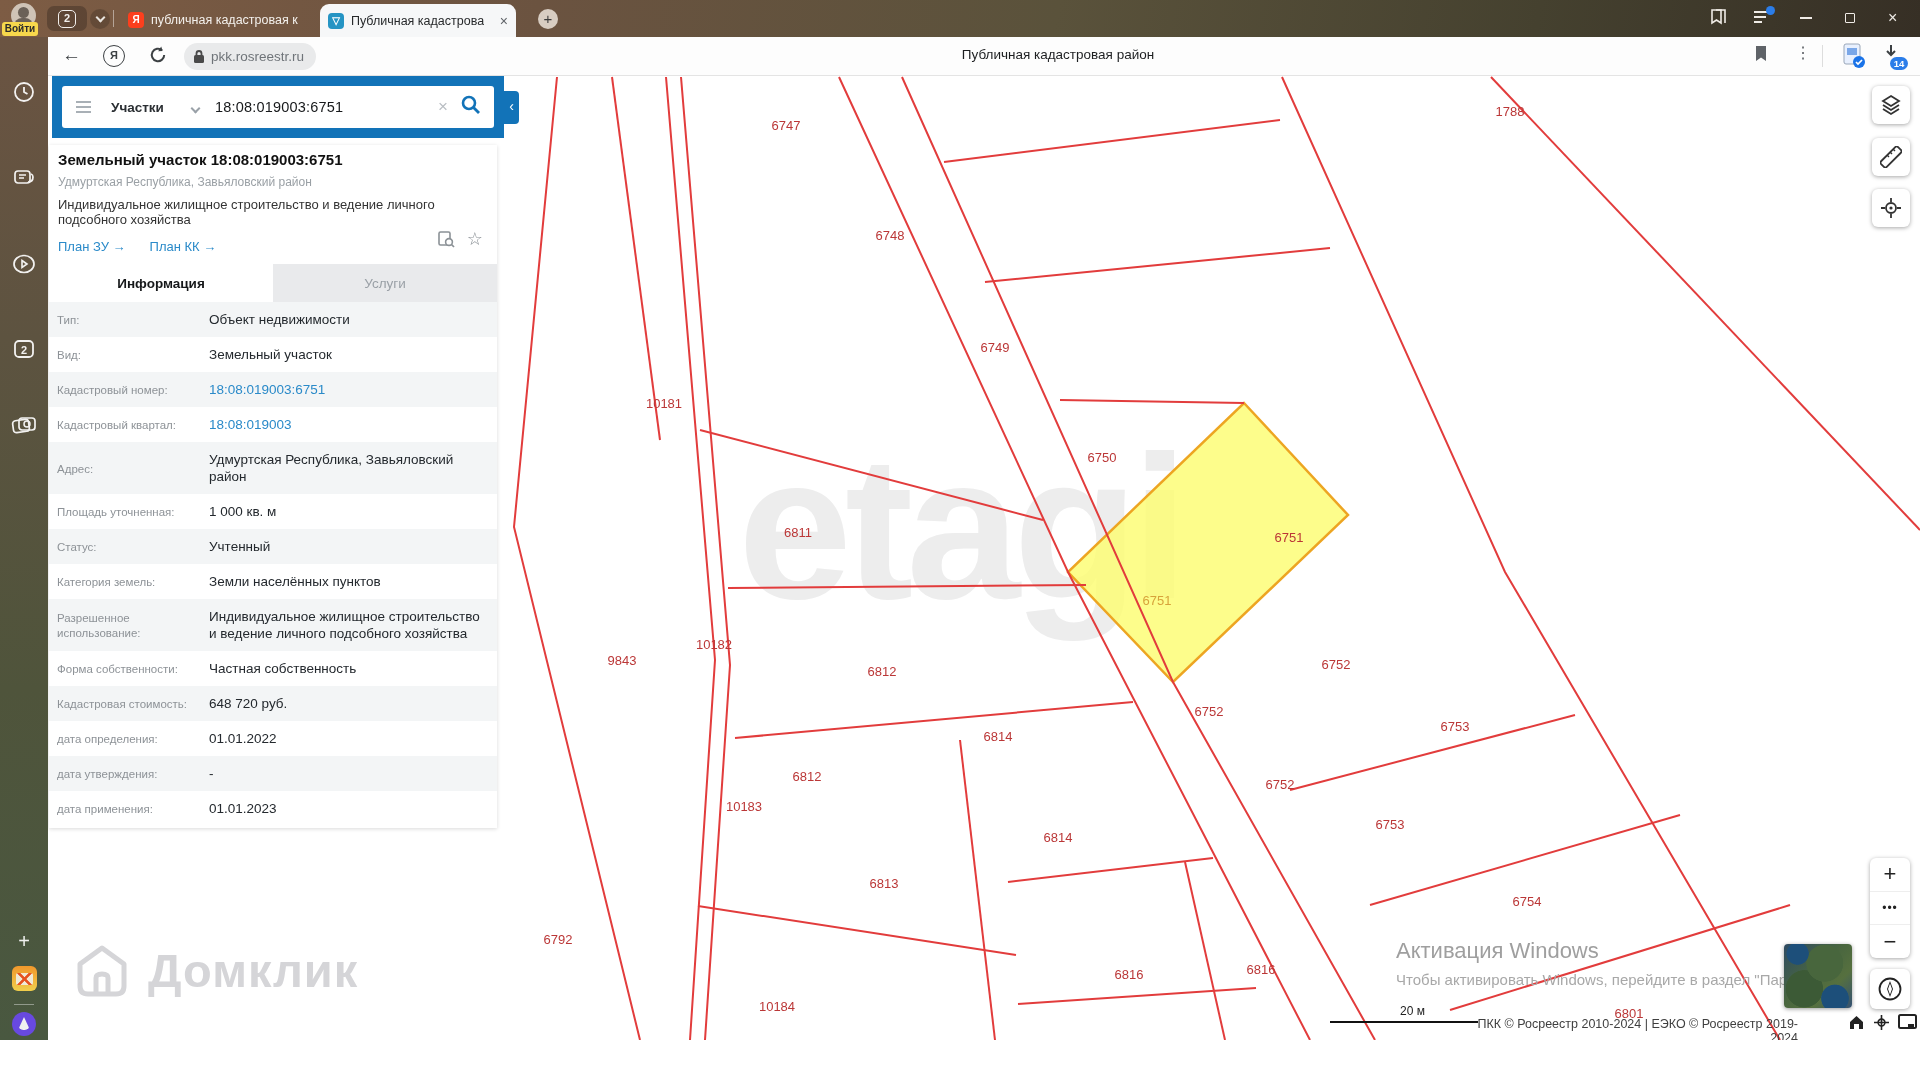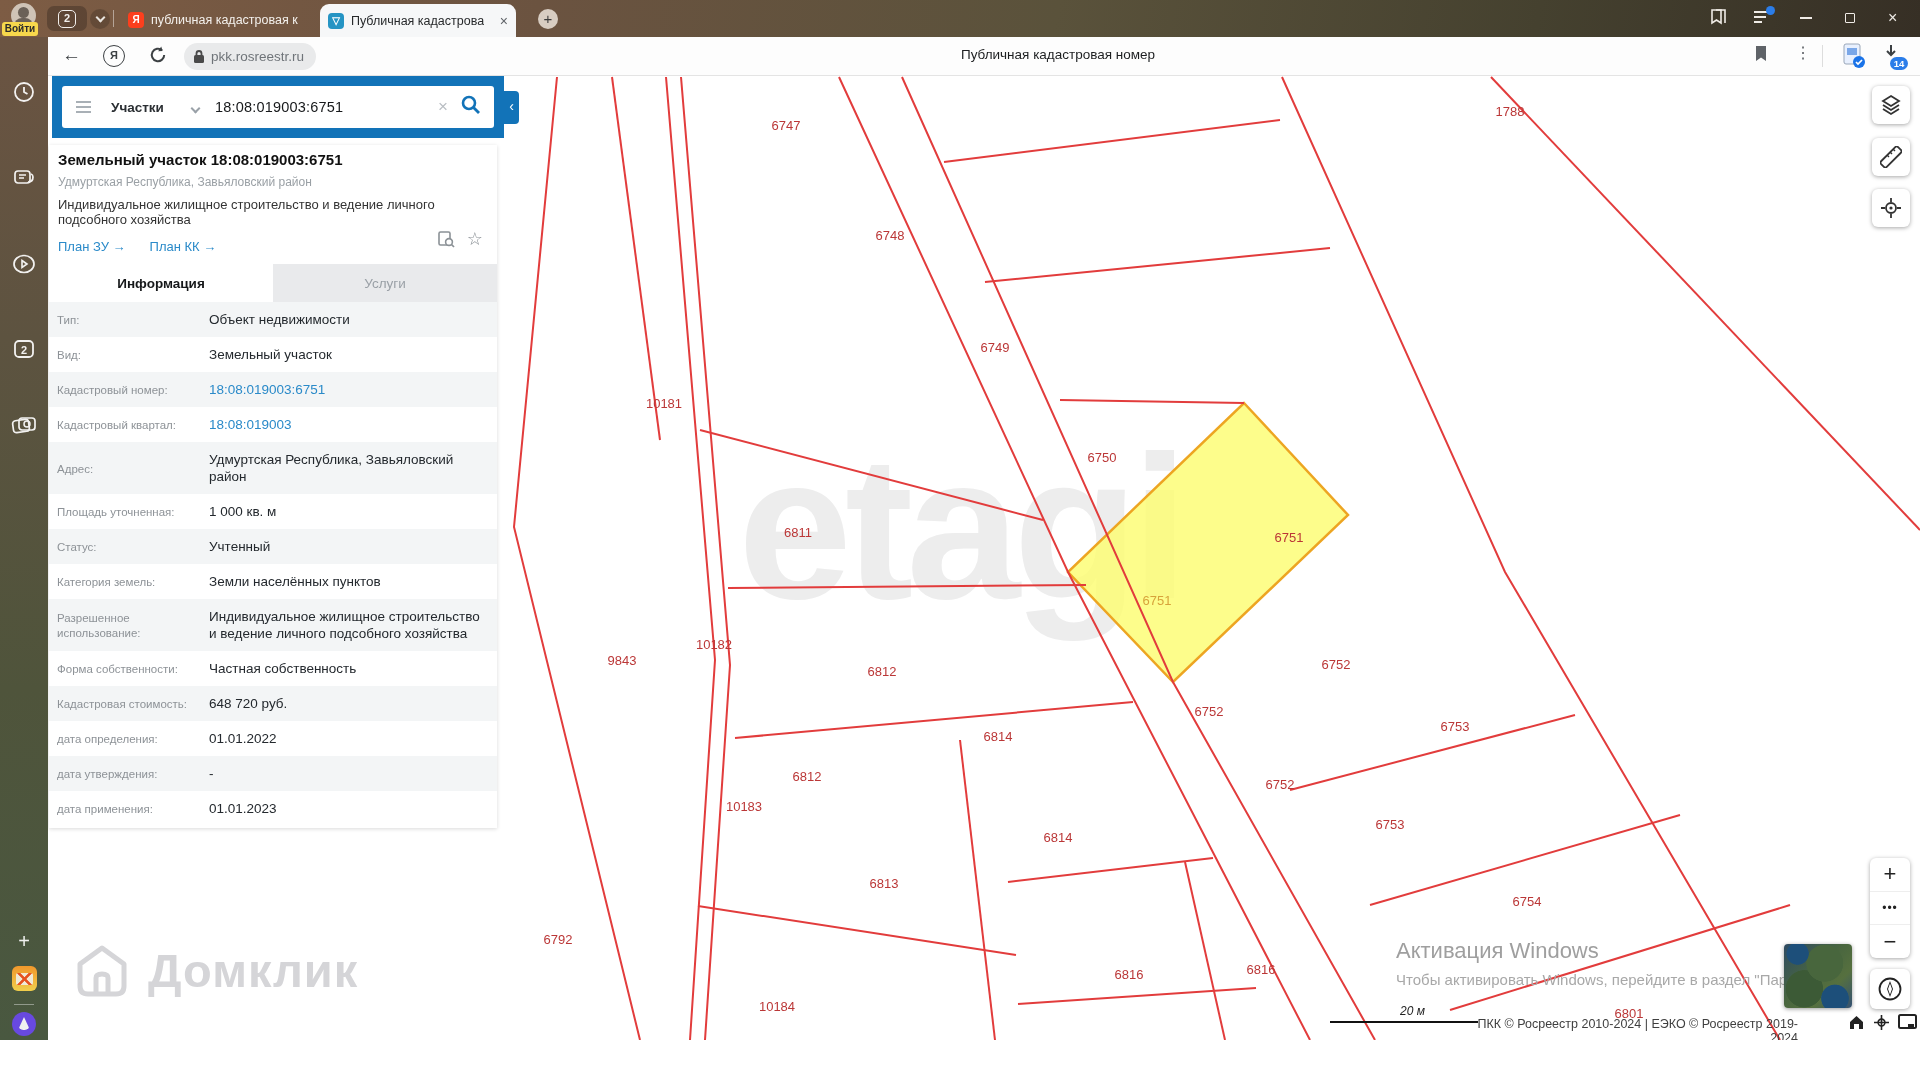--- a/index.html
+++ b/index.html
@@ -73,21 +73,21 @@
   #map-lines .hlparcel{fill:rgba(253,252,110,.8);stroke:#eda522;stroke-width:2.5;}
   #map-labels{position:absolute;left:0;top:0;width:100%;height:100%;z-index:3;}
   .maplabel{position:absolute;transform:translate(-50%,-50%);font-size:13px;color:#bb3737;white-space:nowrap;margin-top:26px;}
   .maplabel.hl{color:#d7a33b;}
   .etagi{position:absolute;left:690px;top:348px;z-index:1;font-size:205px;font-weight:bold;color:#ededed;letter-spacing:-7px;line-height:1;}
   .domklik{position:absolute;left:22px;top:862px;z-index:4;display:flex;align-items:center;gap:14px;color:#d5d5d8;text-shadow:0 0 2px #fff;}
   .domklik .dk-text{font-size:47px;font-weight:bold;letter-spacing:1px;}
   .activation{position:absolute;left:1348px;top:862px;z-index:4;color:#9f9f9f;}
   .act1{font-size:22px;}
   .act2{font-size:15px;margin-top:7px;color:#a8a8a8;}
-  .scalebar{position:absolute;left:1282px;top:928px;z-index:4;font-style:italic;}
+  .scalebar{position:absolute;left:1282px;top:928px;z-index:4;}
   .scalebar .st{font-size:12px;color:#222;margin-left:70px;}
   .scalebar .sl{width:148px;height:0;border-top:2px solid #111;margin-top:3px;}
   .copyright{position:absolute;left:1420px;top:941px;width:330px;text-align:right;font-size:12.5px;color:#3f3f3f;z-index:4;}
   .map-mini-icons{position:absolute;left:1800px;top:938px;z-index:5;display:flex;gap:8px;color:#222;}
 
   .mapbtn{position:absolute;left:1824px;width:38px;height:38px;background:#fff;border-radius:6px;box-shadow:0 1px 4px rgba(0,0,0,.35);display:flex;align-items:center;justify-content:center;z-index:5;}
   .zoomstack{position:absolute;left:1822px;top:782px;width:40px;height:100px;background:#fff;border-radius:6px;box-shadow:0 1px 4px rgba(0,0,0,.35);z-index:5;display:flex;flex-direction:column;}
   .zoomstack .zi{flex:1;display:flex;align-items:center;justify-content:center;font-size:22px;color:#222;}
   .zoomstack .zi + .zi{border-top:1px solid #eee;}
   .zoomstack .zdots{font-size:12px;letter-spacing:1px;}
@@ -208,21 +208,21 @@
           <path d="M13.2 1.6l1.4 4.3-4.4.3z" fill="#3c4043"></path>
         </svg>
     </div>
     <div class="tool urlpill">
       <svg width="12" height="15" viewBox="0 0 12 15">
           <rect x="1" y="6" width="10" height="8" rx="1.5" fill="#4a4a4a"></rect>
           <path d="M3.5 6V4.5a2.5 2.5 0 0 1 5 0V6" fill="none" stroke="#4a4a4a" stroke-width="1.8"></path>
         </svg>
       <span class="urltext">pkk.rosreestr.ru</span>
     </div>
-    <div class="tool pagetitle">Публичная кадастровая номер</div>
+    <div class="tool pagetitle">Публичная кадастровая район</div>
     <div class="tool tb-flag">
       <svg width="14" height="18" viewBox="0 0 14 18">
           <path d="M2 1h10v15l-5-3.5L2 16z" fill="#5f6368"></path>
         </svg>
     </div>
     <div class="tool tb-dots">⋮</div>
     <div class="tool tb-div"></div>
     <div class="tool tb-page">
       <svg width="24" height="26" viewBox="0 0 24 26">
           <rect x="2" y="1" width="16" height="20" rx="2" fill="#e8f0fe" stroke="#9aa7b8"></rect>

